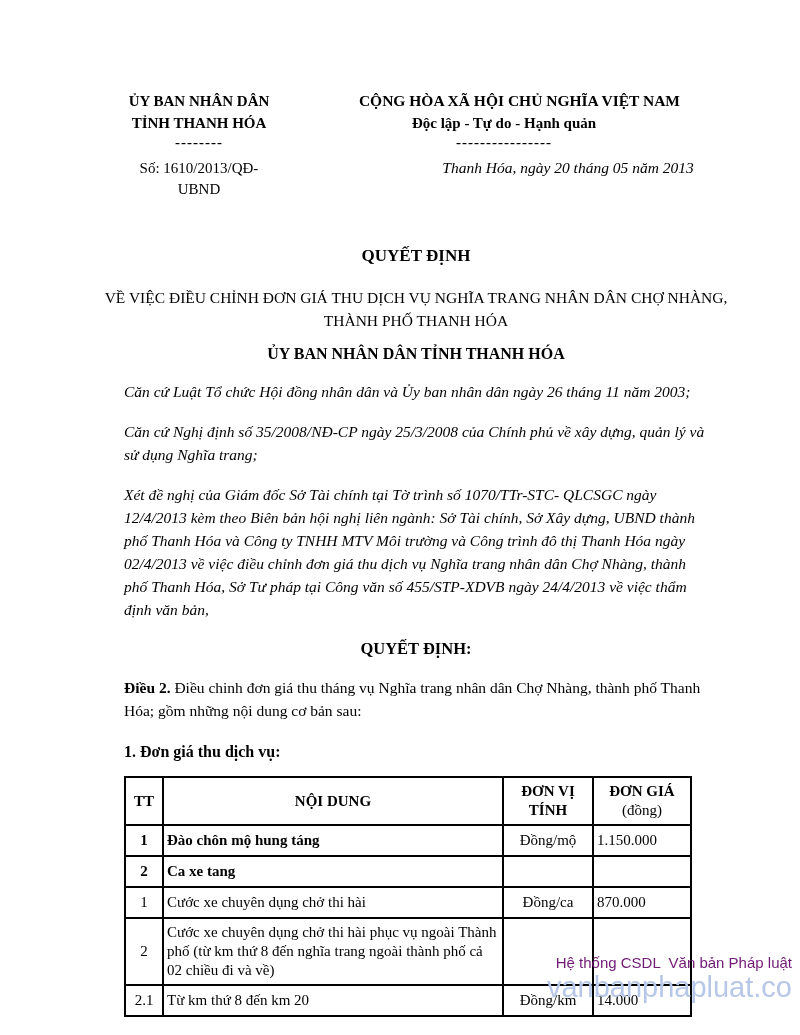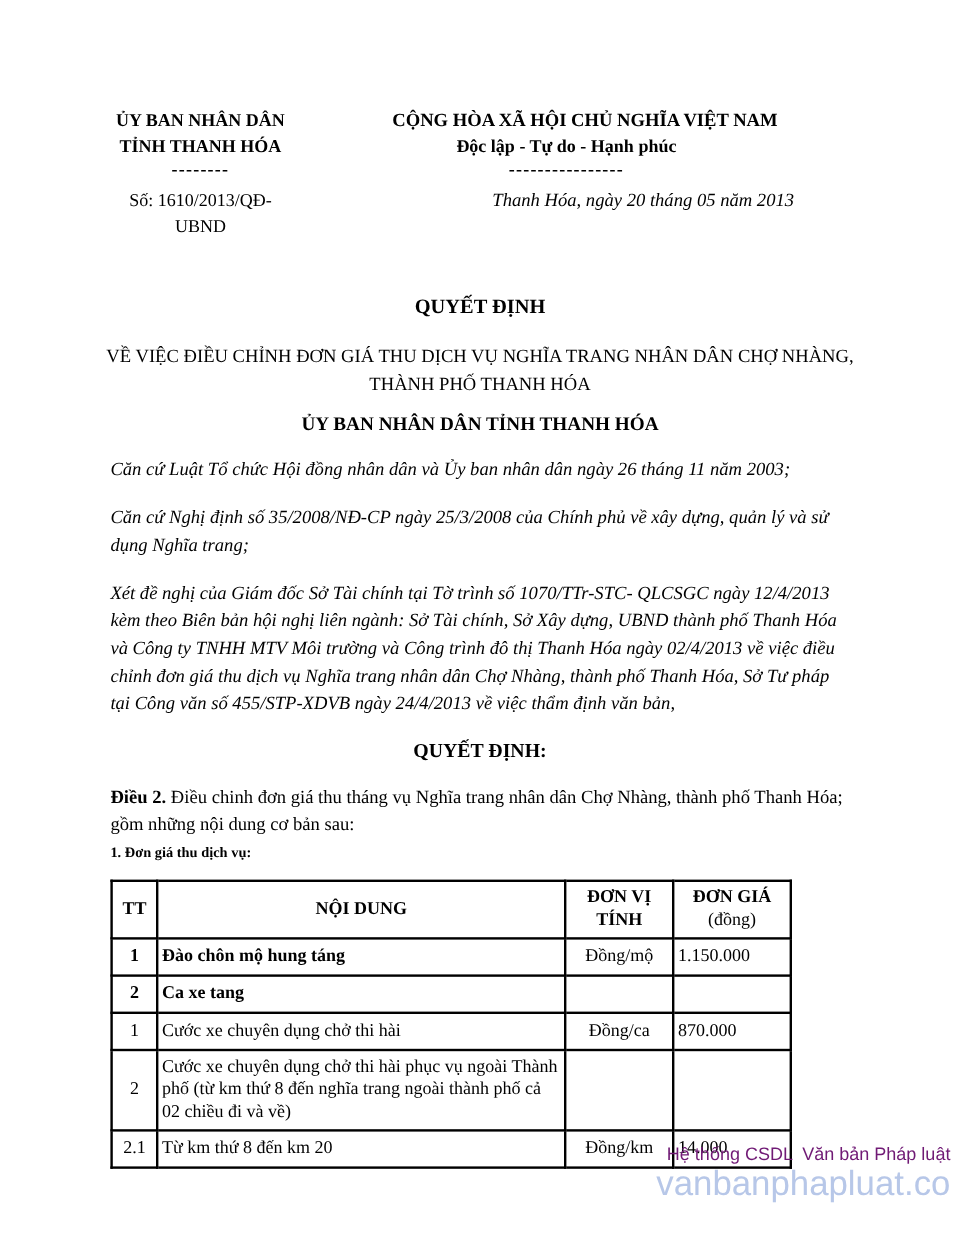--- a/index.html
+++ b/index.html
@@ -4,21 +4,21 @@
 <style>
   * { margin: 0; padding: 0; box-sizing: border-box; }
   html, body { background: #ffffff; }
   body {
     width: 800px; height: 1035px;
     font-family: "Liberation Serif", "DejaVu Serif", serif;
     color: #000;
     position: relative;
     overflow: hidden;
   }
-  .page { width: 800px; height: 842px; position: relative; background: #fff; }
+  .page { width: 800px; height: 842px; position: relative; background: #fff; padding-left: 32px; }
 
   
   .doc-header { padding-top: 90px; display: flex; }
   .header-left { width: 230px; margin-left: 52px; text-align: center; }
   .hl-line { font-weight: bold; font-size: 15px; line-height: 22px; }
   .hl-dashes { font-weight: bold; font-size: 15px; line-height: 17px; letter-spacing: 1px; }
   .hl-so { margin: 7px auto 0 auto; width: 152px; font-size: 15px; line-height: 21px; }
   .header-right { width: 352px; margin-left: 14px; text-align: center; }
   .hr-motto { font-weight: bold; font-size: 15.5px; line-height: 22px; text-align: right; }
   .hr-slogan { font-weight: bold; font-size: 15px; line-height: 22px; }
@@ -29,21 +29,21 @@
   .title-main { margin-top: 46px; text-align: center; font-weight: bold; font-size: 17px; }
   .title-subject { margin: 20px auto 0 auto; max-width: 640px; text-align: center; font-size: 15.5px; line-height: 23px; }
   .title-authority { margin-top: 13px; text-align: center; font-weight: bold; font-size: 16px; }
 
   
   .content { margin: 0 92px; }
   .preamble p { font-style: italic; font-size: 15.5px; line-height: 23px; margin-top: 17px; }
   .decision-heading { text-align: center; font-weight: bold; font-size: 16.5px; margin-top: 18px; }
   .article { font-size: 15.5px; line-height: 23px; margin-top: 17px; }
   .article .art-label { font-weight: bold; }
-  .section-heading { font-weight: bold; font-size: 12px; margin-top: 4px; }
+  .section-heading { font-weight: bold; font-size: 16px; margin-top: 21px; }
 
   
   table.price-table {
     border-collapse: collapse;
     margin-top: 15px;
     width: 566px;
     table-layout: fixed;
   }
   .price-table th, .price-table td {
     border: 2px solid #000;
@@ -82,21 +82,21 @@
 
   <div class="doc-header">
     <div class="header-left">
       <div class="hl-line">ỦY BAN NHÂN DÂN</div>
       <div class="hl-line">TỈNH THANH HÓA</div>
       <div class="hl-dashes">--------</div>
       <div class="hl-so">Số: 1610/2013/QĐ-UBND</div>
     </div>
     <div class="header-right">
       <div class="hr-motto">CỘNG HÒA XÃ HỘI CHỦ NGHĨA VIỆT NAM</div>
-      <div class="hr-slogan">Độc lập - Tự do - Hạnh phúc</div>
+      <div class="hr-slogan">Độc lập - Tự do - Hạnh quản</div>
       <div class="hr-dashes">----------------</div>
       <div class="hr-date">Thanh Hóa, ngày 20 tháng 05 năm 2013</div>
     </div>
   </div>
 
   <div class="title-main">QUYẾT ĐỊNH</div>
   <div class="title-subject">VỀ VIỆC ĐIỀU CHỈNH ĐƠN GIÁ THU DỊCH VỤ NGHĨA TRANG NHÂN DÂN CHỢ NHÀNG, THÀNH PHỐ THANH HÓA</div>
   <div class="title-authority">ỦY BAN NHÂN DÂN TỈNH THANH HÓA</div>
 
   <div class="content">

